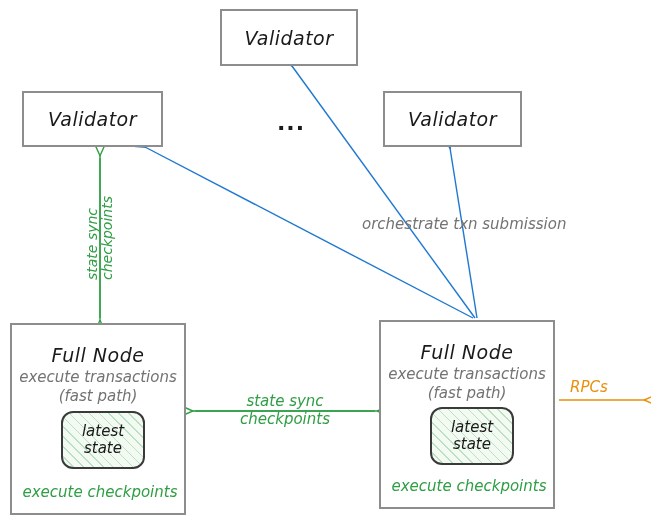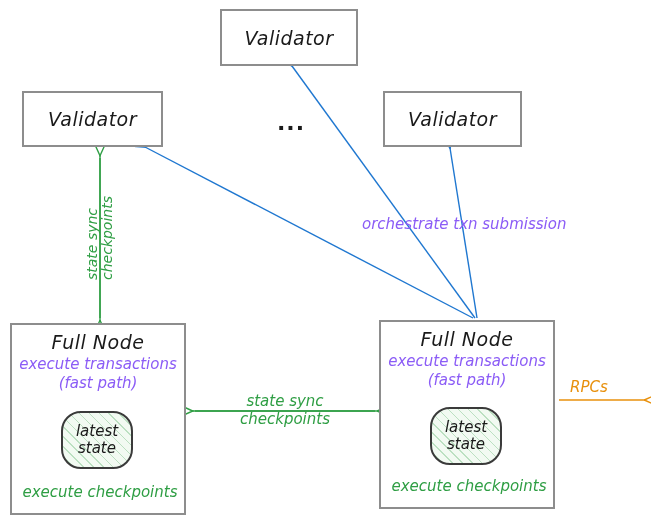--- a/index.html
+++ b/index.html
@@ -41,26 +41,26 @@
     white-space: nowrap;
   }
   .validator-title {
     position: absolute;
     left: 0;
     right: 0;
     top: 50%;
     transform: translateY(-50%);
   }
   .fullnode-title {
-    margin-top: 6px;
+    margin-top: 19px;
   }
   .blue-text {
     font-family: "DejaVu Sans", sans-serif;
     font-style: italic;
-    color: #8b5cf6;
+    color: #737373;
     font-size: 15px;
     line-height: 1.25;
   }
   .green-text {
     font-family: "DejaVu Sans", sans-serif;
     font-style: italic;
     color: #2f9e44;
     font-size: 15px;
     line-height: 1.2;
   }
@@ -70,24 +70,24 @@
     color: #e8900c;
     font-size: 15px;
     line-height: 1.2;
   }
   .fullnode-exec {
     margin-top: 2px;
   }
   .latest-state {
     position: absolute;
     box-sizing: border-box;
-    width: 72px;
+    width: 84px;
     height: 58px;
     border: 2px solid #3a3a3a;
-    border-radius: 20px;
+    border-radius: 12px;
     background-color: #f2faf2;
     background-image: repeating-linear-gradient(
       45deg,
       rgba(47,158,68,0.28) 0px,
       rgba(47,158,68,0.28) 1px,
       rgba(255,255,255,0) 1px,
       rgba(255,255,255,0) 7px
     );
     display: flex;
     align-items: center;

